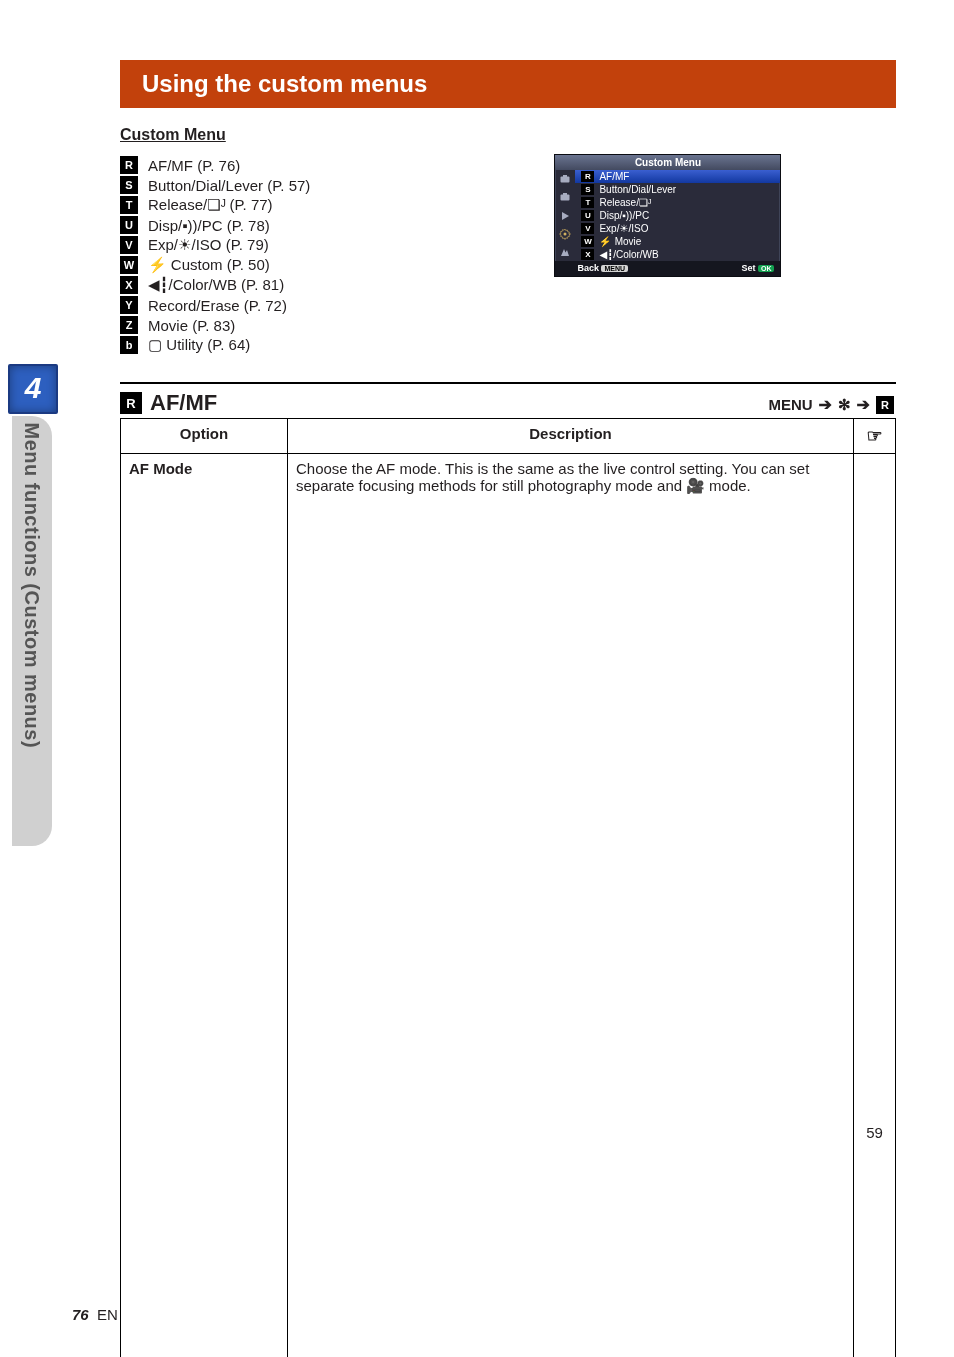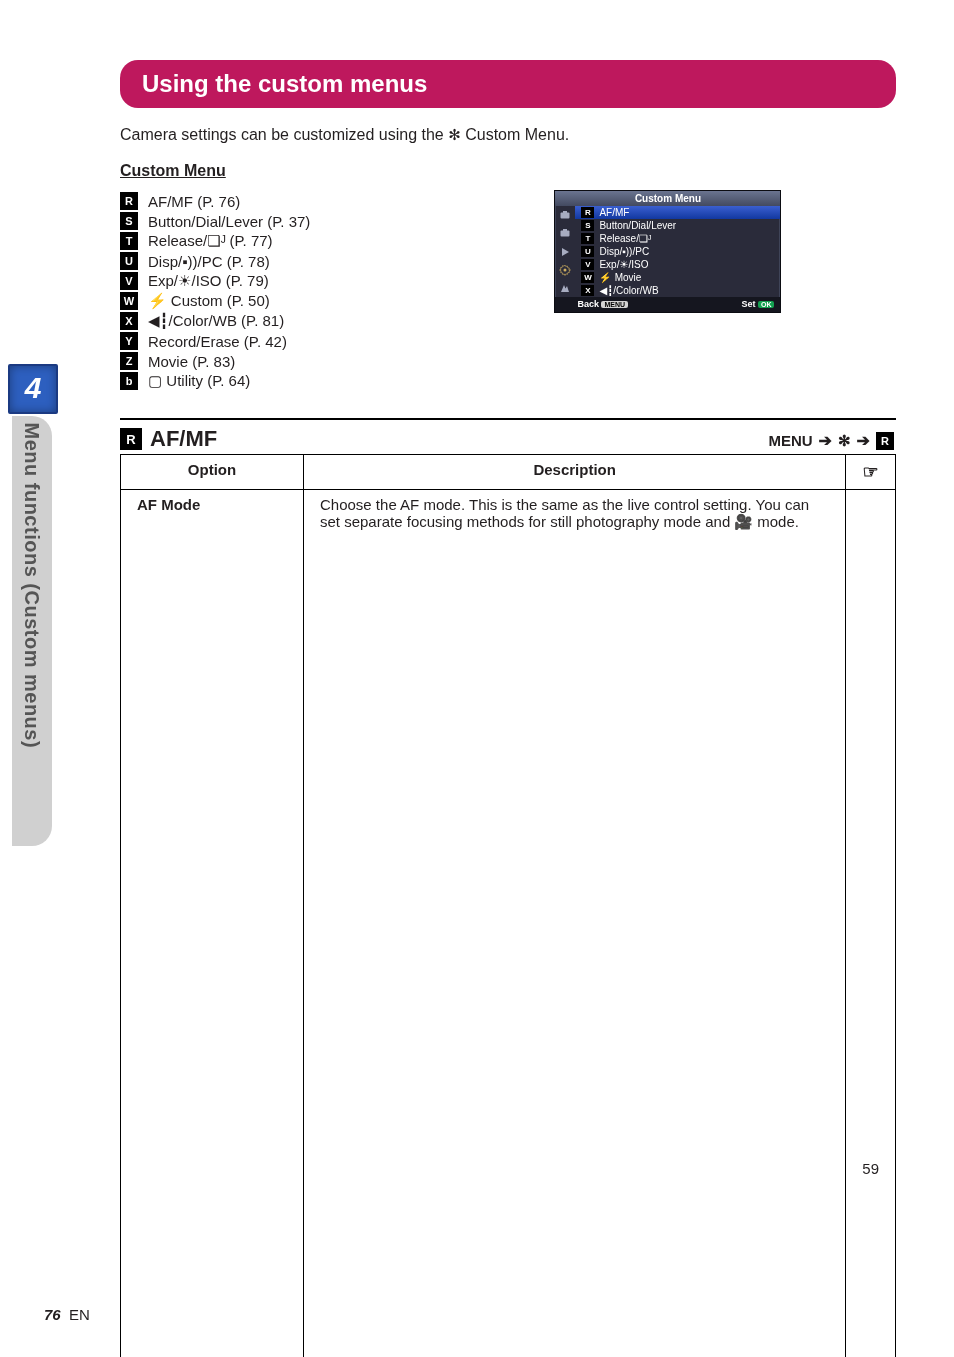--- a/index.html
+++ b/index.html
@@ -35,22 +35,22 @@
     border-bottom-right-radius:20px;
   }
   .side-tab .label{
     position:absolute; left:-196px; top:210px;
     transform: rotate(90deg);
     color:#555; font-weight:bold; font-size:20px;
     width:430px; text-align:left;
     letter-spacing:0.5px;
   }
   .h-bar{
-    background:#be185d; color:#fff; font-weight:bold;
-    font-size:24px; padding:10px 22px; margin:0 0 18px 0;border-radius:18px;
+    background:#c2410c; color:#fff; font-weight:bold;
+    font-size:24px; padding:10px 22px; margin:0 0 18px 0;
   }
   .intro{font-size:16px; margin:0 0 18px 0;}
   .sub-h{font-weight:bold; text-decoration:underline; font-size:16px; margin:0 0 10px 0;}
   .left-col{display:inline-block; vertical-align:top; width:400px;}
   .menu-list{list-style:none; margin:0 0 22px 0; padding:0; font-size:15px;}
   .menu-list li{margin:2px 0; display:flex; align-items:center; gap:10px;}
   .chip{
     display:inline-flex; align-items:center; justify-content:center;
     width:18px; height:18px; background:#000; color:#fff;
     font-size:11px; font-weight:bold;
@@ -106,60 +106,57 @@
   }
   .sect-line .left{display:flex; align-items:center; gap:8px;
     font-size:22px; font-weight:bold;}
   .sect-line .left .chip{width:22px;height:22px;font-size:13px;}
   .sect-line .right{font-size:15px; font-weight:bold; display:flex;
     align-items:center; gap:6px; padding-bottom:2px;}
   .sect-line .arrow{font-size:16px;}
   
   table.opts{width:100%; border-collapse:collapse; margin-top:-1px;}
   table.opts th, table.opts td{
-    border:1px solid #000; padding:6px 16px; font-size:15px;
+    border:1px solid #000; padding:6px 8px; font-size:15px;
     vertical-align:top; text-align:left;
   }
   table.opts th{font-weight:bold; text-align:center; background:#fff;}
   table.opts td.page{ text-align:center; vertical-align:middle; width:42px;}
   table.opts td.opt{font-weight:bold; width:150px;}
   table.opts td.desc{}
   .hand{font-size:18px;}
   .foot{
-    position:absolute; left:44px; bottom:34px; font-size:15px;
+    position:absolute; left:72px; bottom:34px; font-size:15px;
   }
   .foot .pg{font-style:italic; font-weight:bold;}
 </style>
 </head>
 <body>
 
 <div class="page">
 
   <div class="big4">4</div>
   <div class="side-tab">
     <div class="label">Menu functions (Custom menus)</div>
   </div>
 
   <div class="h-bar">Using the custom menus</div>
 
-  <p class="intro">
-    <span>Camera settings can be customized using the </span><span class="gear">✻</span><span> Custom Menu.</span>
-  </p>
 
   <p class="sub-h">Custom Menu</p>
 
   <div class="left-col">
     <ul class="menu-list" id="menu-list">
         <li>
           <span class="chip">R</span>
           <span>AF/MF (P. 76)</span>
         </li>
         <li>
           <span class="chip">S</span>
-          <span>Button/Dial/Lever (P. 37)</span>
+          <span>Button/Dial/Lever (P. 57)</span>
         </li>
         <li>
           <span class="chip">T</span>
           <span>Release/❏ᴶ (P. 77)</span>
         </li>
         <li>
           <span class="chip">U</span>
           <span>Disp/▪))/PC (P. 78)</span>
         </li>
         <li>
@@ -169,21 +166,21 @@
         <li>
           <span class="chip">W</span>
           <span>⚡ Custom (P. 50)</span>
         </li>
         <li>
           <span class="chip">X</span>
           <span>◀┇/Color/WB (P. 81)</span>
         </li>
         <li>
           <span class="chip">Y</span>
-          <span>Record/Erase (P. 42)</span>
+          <span>Record/Erase (P. 72)</span>
         </li>
         <li>
           <span class="chip">Z</span>
           <span>Movie (P. 83)</span>
         </li>
         <li>
           <span class="chip">b</span>
           <span>▢ Utility (P. 64)</span>
         </li>
       </ul>

